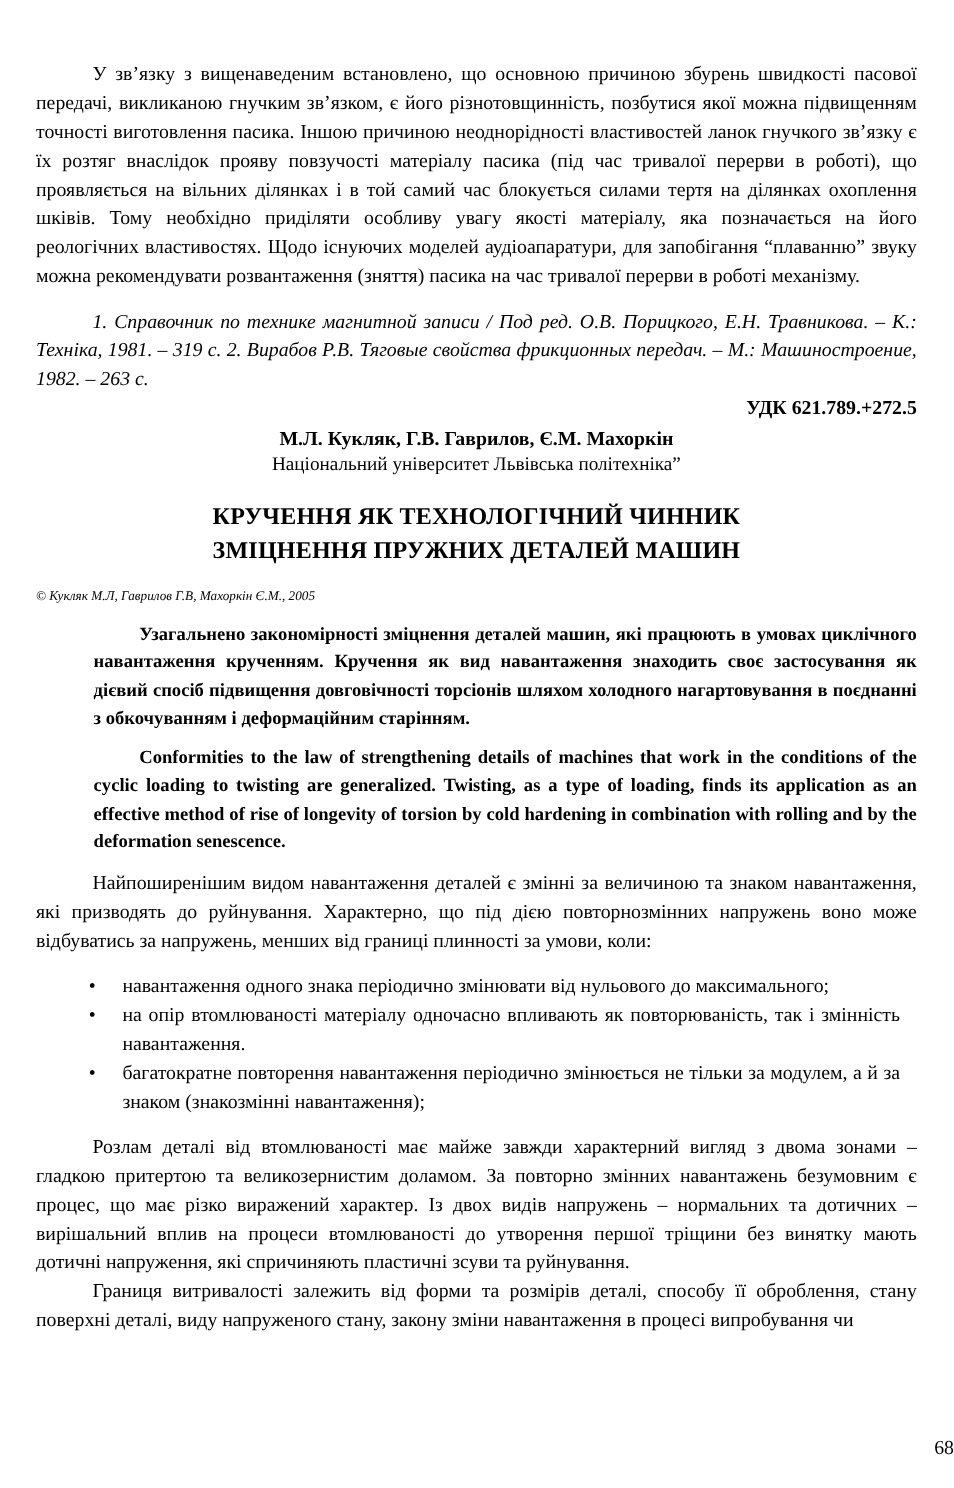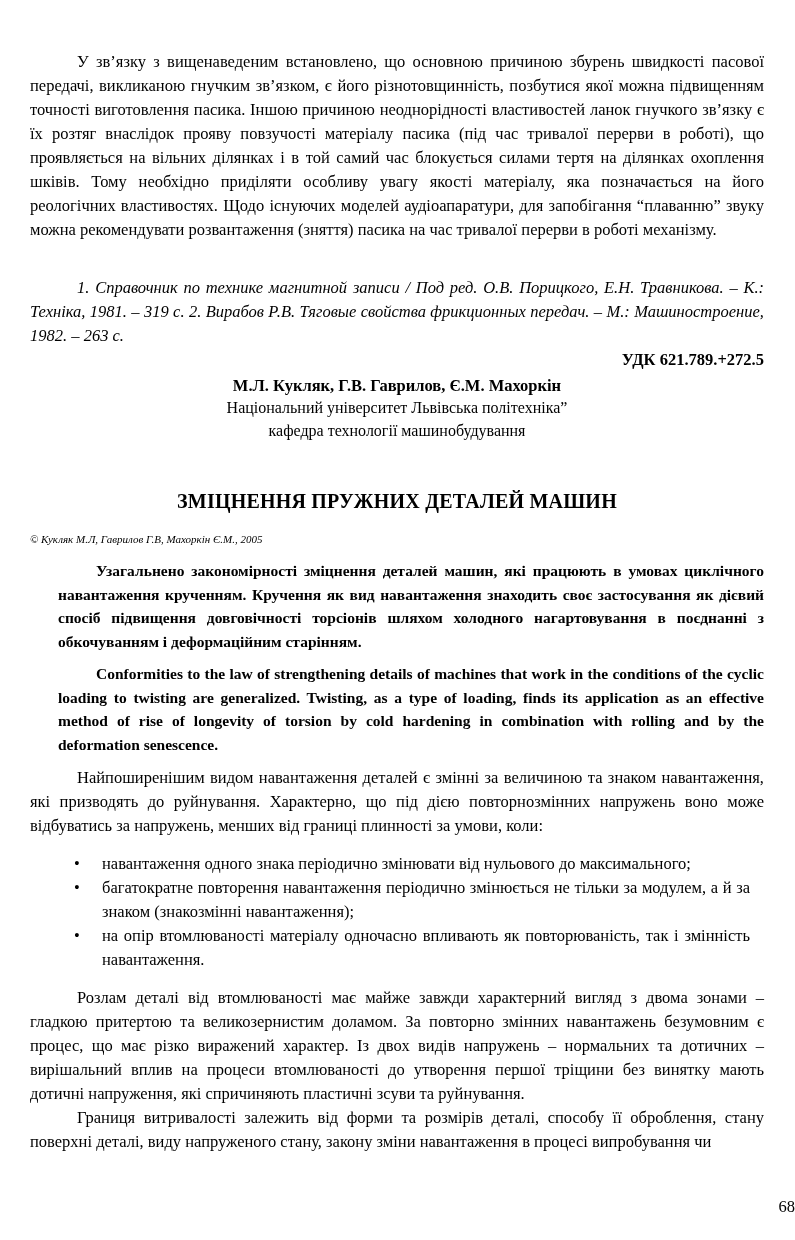--- a/index.html
+++ b/index.html
@@ -24,21 +24,21 @@
   p { margin: 0; }
 
   .body-text {
     font-size: 16.5px;
     line-height: 24px;
     text-align: justify;
   }
   .indent { text-indent: 47px; }
   .italic { font-style: italic; }
 
-  .references { margin-top: 34px; }
+  .references { margin-top: 14px; }
 
   .udk {
     font-size: 16.5px;
     line-height: 24px;
     font-weight: bold;
     text-align: right;
   }
   .authors {
     margin-top: 2px;
     font-size: 16.5px;
@@ -62,21 +62,21 @@
   }
 
   .copyright {
     font-size: 11px;
     line-height: 22px;
     font-style: italic;
     margin-bottom: 9px;
   }
 
   .abstract {
-    margin-left: 28px;
+    margin-left: 48px;
     font-size: 15.5px;
     line-height: 23.5px;
     font-weight: bold;
     text-align: justify;
     text-indent: 38px;
   }
   .abstract + .abstract { margin-top: 9px; }
 
   .main-start { margin-top: 10px; }
 
@@ -116,39 +116,38 @@
   <p class="body-text indent">У зв’язку з вищенаведеним встановлено, що основною причиною збурень швидкості пасової передачі, викликаною гнучким зв’язком, є його різнотовщинність, позбутися якої можна підвищенням точності виготовлення пасика. Іншою причиною неоднорідності властивостей ланок гнучкого зв’язку є їх розтяг внаслідок прояву повзучості матеріалу пасика (під час тривалої перерви в роботі), що проявляється на вільних ділянках і в той самий час блокується силами тертя на ділянках охоплення шківів. Тому необхідно приділяти особливу увагу якості матеріалу, яка позначається на його реологічних властивостях. Щодо існуючих моделей аудіоапаратури, для запобігання “плаванню” звуку можна рекомендувати розвантаження (зняття) пасика на час тривалої перерви в роботі механізму.</p>
 
   <p class="body-text indent italic references">1. Справочник по технике магнитной записи / Под ред. О.В. Порицкого, Е.Н. Травникова. – К.: Техніка, 1981. – 319 с. 2. Вирабов Р.В. Тяговые свойства фрикционных передач. – М.: Машиностроение, 1982. – 263 с.</p>
 
   <p class="udk">УДК 621.789.+272.5</p>
 
   <p class="authors">М.Л. Кукляк, Г.В. Гаврилов, Є.М. Махоркін</p>
 
   <p class="affil">Національний університет Львівська політехніка”</p>
 
-  <p class="affil">кафедра технології машинобудування</p>
 
   <h1 class="title">
-    <br>
+    <span>КРУЧЕННЯ ЯК ТЕХНОЛОГІЧНИЙ ЧИННИК</span><br>
     <span>ЗМІЦНЕННЯ ПРУЖНИХ ДЕТАЛЕЙ МАШИН</span>
   </h1>
 
   <p class="copyright">© Кукляк М.Л, Гаврилов Г.В, Махоркін Є.М., 2005</p>
 
   <p class="abstract">Узагальнено закономірності зміцнення деталей машин, які працюють в умовах циклічного навантаження крученням. Кручення як вид навантаження знаходить своє застосування як дієвий спосіб підвищення довговічності торсіонів шляхом холодного нагартовування в поєднанні з обкочуванням і деформаційним старінням.</p>
 
   <p class="abstract">Conformities to the law of strengthening details of machines that work in the conditions of the cyclic loading to twisting are generalized. Twisting, as a type of loading, finds its application as an effective method of rise of longevity of torsion by cold hardening in combination with rolling and by the deformation senescence.</p>
 
   <p class="body-text indent main-start">Найпоширенішим видом навантаження деталей є змінні за величиною та знаком навантаження, які призводять до руйнування. Характерно, що під дією повторнозмінних напружень воно може відбуватись за напружень, менших від границі плинності за умови, коли:</p>
 
   <ul class="bullets">
     <li>навантаження одного знака періодично змінювати від нульового до максимального;</li>
+    <li>на опір втомлюваності матеріалу одночасно впливають як повторюваність, так і змінність навантаження.</li>
     <li>багатократне повторення навантаження періодично змінюється не тільки за модулем, а й за знаком (знакозмінні навантаження);</li>
-    <li>на опір втомлюваності матеріалу одночасно впливають як повторюваність, так і змінність навантаження.</li>
   </ul>
 
 
   <p class="body-text indent">Розлам деталі від втомлюваності має майже завжди характерний вигляд з двома зонами – гладкою притертою та великозернистим доламом. За повторно змінних навантажень безумовним є процес, що має різко виражений характер. Із двох видів напружень – нормальних та дотичних – вирішальний вплив на процеси втомлюваності до утворення першої тріщини без винятку мають дотичні напруження, які спричиняють пластичні зсуви та руйнування.</p>
 
   <p class="body-text indent">Границя витривалості залежить від форми та розмірів деталі, способу її оброблення, стану поверхні деталі, виду напруженого стану, закону зміни навантаження в процесі випробування чи</p>
 
   <div class="page-number">68</div>
 
 </div>

